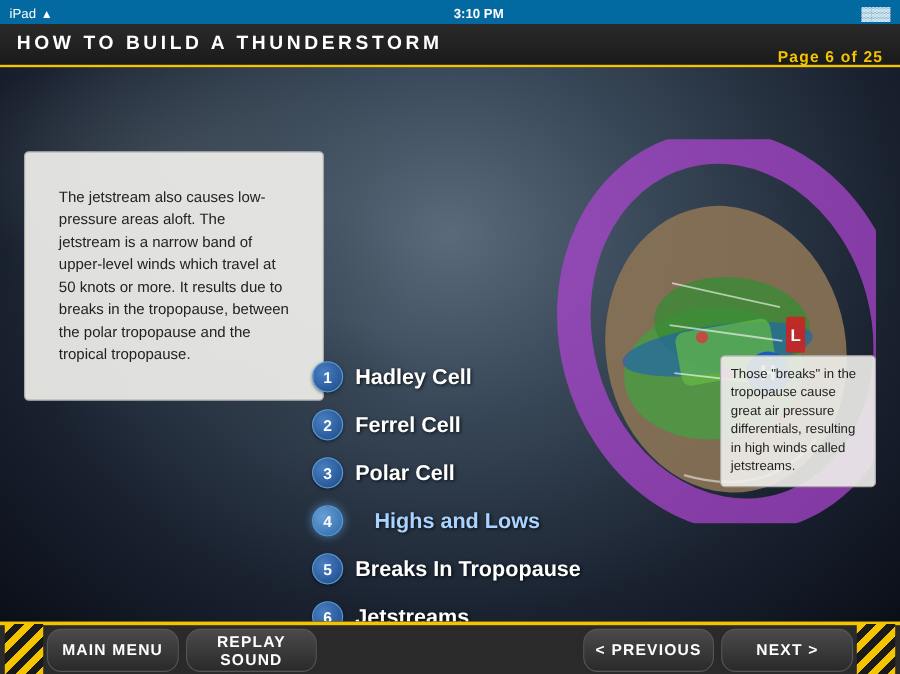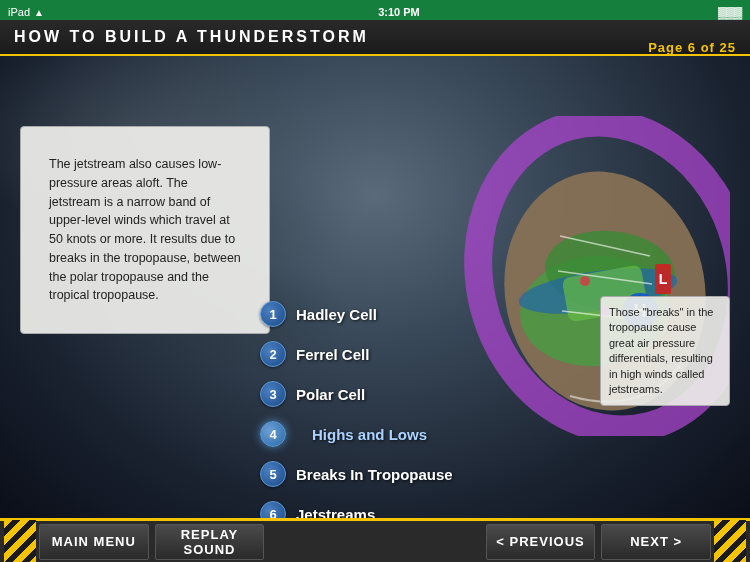--- a/index.html
+++ b/index.html
@@ -11,21 +11,21 @@
       font-family: Arial, sans-serif;
       background: #1a1a2e;
       position: relative;
     }
 
     
     #status-bar {
       position: absolute;
       top: 0; left: 0; right: 0;
       height: 20px;
-      background: #15803d;
+      background: #0369a1;
       display: flex;
       align-items: center;
       justify-content: space-between;
       padding: 12px 8px;
       z-index: 100;
     }
     .status-left, .status-right {
       display: flex;
       align-items: center;
       gap: 4px;
@@ -148,21 +148,21 @@
       display: flex;
       align-items: center;
       justify-content: center;
       margin-right: 10px;
       flex-shrink: 0;
       border: 1px solid #5a9ad4;
       box-shadow: 0 1px 3px rgba(0,0,0,0.5);
     }
 
     .menu-label {
-      font-size: 15px;
+      font-size: 18px;
       color: #fff;
       font-weight: bold;
       text-shadow: 1px 1px 3px rgba(0,0,0,0.8);
     }
 
     .menu-item.active .menu-number {
       background: radial-gradient(circle at 35% 35%, #6a9fd4, #2a6aaa);
       box-shadow: 0 0 8px rgba(100,180,255,0.6);
     }
     .menu-item.active .menu-label {
@@ -193,21 +193,21 @@
         #1a1a1a 6px, #1a1a1a 12px
       );
       flex-shrink: 0;
     }
 
     .toolbar-btn {
       flex: 1;
       height: 36px;
       background: linear-gradient(to bottom, #4a4a4a, #2a2a2a);
       border: 1px solid #555;
-      border-radius: 2px;
+      border-radius: 12px;
       color: #fff;
       font-size: 13px;
       font-weight: bold;
       letter-spacing: 1px;
       cursor: pointer;
       display: flex;
       align-items: center;
       justify-content: center;
       margin: 0 3px;
       text-transform: uppercase;

